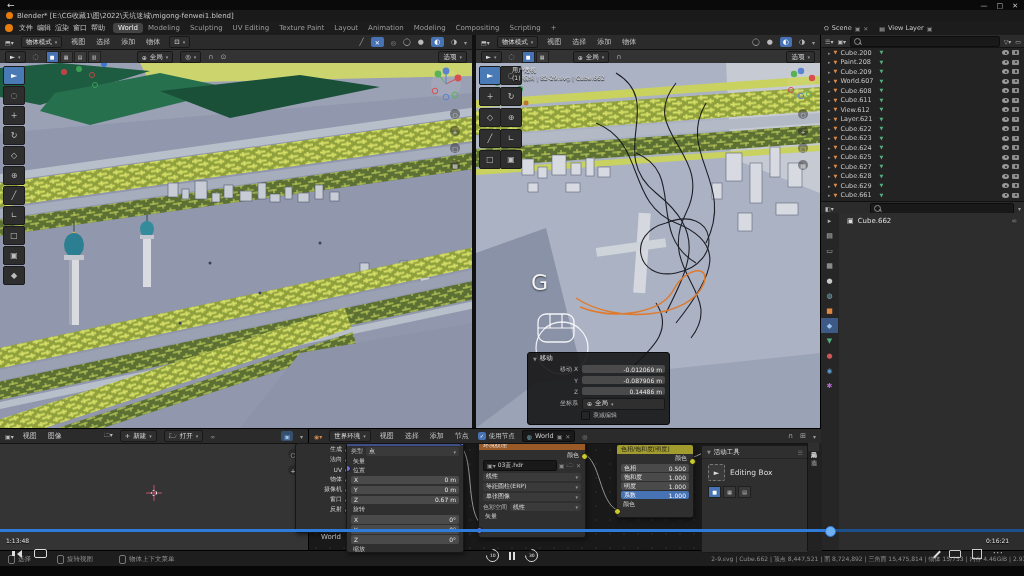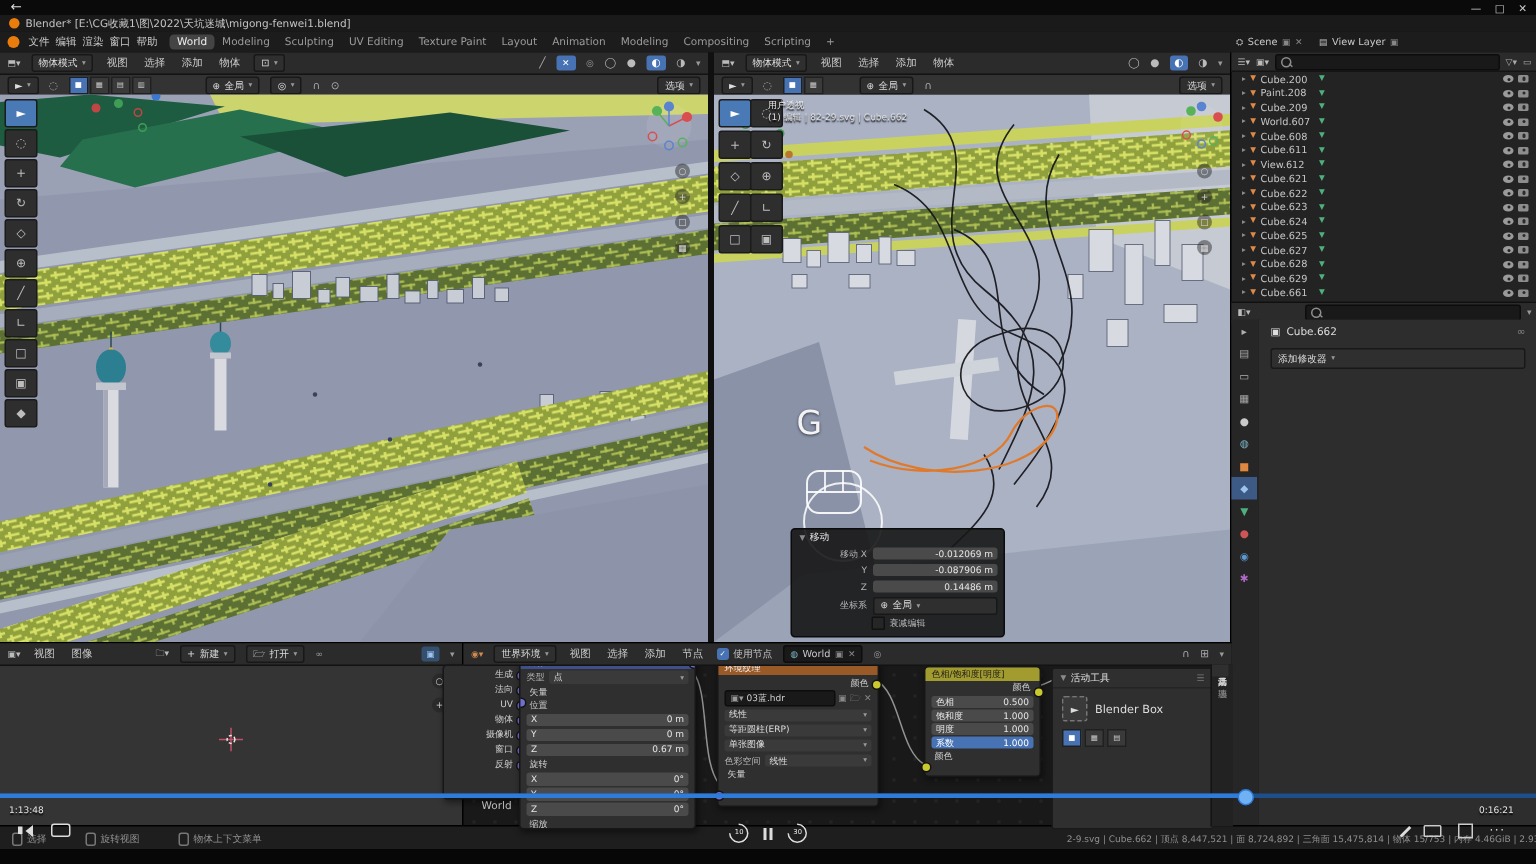--- a/index.html
+++ b/index.html
@@ -476,21 +476,21 @@
           <span class="tri o">▼</span>
           <span style="width:36px">View.612</span>
           <span class="tri g">▼</span>
           <span style="flex:1"></span>
           <span class="eye"></span>
           <span class="cam" style="margin-right:6px"></span>
         </div>
       <div class="olrow">
           <span class="arr">▸</span>
           <span class="tri o">▼</span>
-          <span style="width:36px">Cube.621</span>
+          <span style="width:36px">Layer.621</span>
           <span class="tri g">▼</span>
           <span style="flex:1"></span>
           <span class="eye"></span>
           <span class="cam" style="margin-right:6px"></span>
         </div>
       <div class="olrow">
           <span class="arr">▸</span>
           <span class="tri o">▼</span>
           <span style="width:36px">Cube.622</span>
           <span class="tri g">▼</span>
@@ -585,23 +585,20 @@
       <div class="ptab" style="color:#5a9ad0">◉</div>
       <div class="ptab" style="color:#b06ac9">✱</div>
     </div>
     <div class="ab" style="left:18px;top:178px;width:186px;height:337px;background:#2d2d2d">
       <div class="row" style="height:16px;gap:4px;padding:0 8px">
         <span class="t7" style="color:#ddd">▣</span>
         <span class="t7" style="color:#ddd">Cube.662</span>
         <span style="flex:1"></span>
         <span class="t7" style="color:#8a8a8a">∞</span>
       </div>
-      <div class="dd" style="display:flex;height:12px;margin:3px 8px 0 8px">
-          <span>添加修改器</span>
-        </div>
     </div>
   </div>
 
   <div class="ab" style="left:0;top:428px;width:308px;height:122px;background:#343434;border-top:1px solid #000">
     <div class="hd" style="height:14px">
       <span class="t6" style="color:#bbb">▣▾</span>
       <span class="menu">视图</span>
       <span class="menu">图像</span>
       <span style="width:26px"></span>
       <span class="t6" style="color:#bbb">🗀▾</span>
@@ -770,21 +767,21 @@
 
     <div class="ab" style="left:392px;top:16px;width:106px;height:106px;background:#2f2f2f;border:1px solid #1a1a1a;border-radius:2px;z-index:4">
       <div class="row" style="height:12px;gap:3px;padding:0 5px;border-bottom:1px solid #242424">
         <span class="arr">▼</span>
         <span class="t65" style="color:#e0e0e0">活动工具</span>
         <span style="flex:1"></span>
         <span class="t6" style="color:#777">☰</span>
       </div>
       <div class="row" style="gap:5px;padding:5px 6px 0 6px">
         <span style="width:15px;height:15px;background:#3a3a3a;border:1px dashed #777;border-radius:2px;display:flex;align-items:center;justify-content:center;font-size:7px;color:#ddd">►</span>
-        <span class="t75" style="color:#ddd">Blender Box</span>
+        <span class="t75" style="color:#ddd">Editing Box</span>
       </div>
       <div class="row" style="gap:2px;padding:5px 6px 0 6px">
         <span class="mbtn" style="background:#4772b3;color:#fff">■</span>
         <span class="mbtn">▦</span>
         <span class="mbtn">▤</span>
       </div>
     </div>
     <div class="ab" style="left:498px;top:14px;width:14px;height:108px;background:#222;border-left:1px solid #141414;z-index:4">
       <div style="writing-mode:vertical-rl;font-size:6px;color:#ddd;background:#2f2f2f;padding:4px 1px">活动工具</div>
       <div style="writing-mode:vertical-rl;font-size:6px;color:#888;padding:4px 1px">选项</div>

